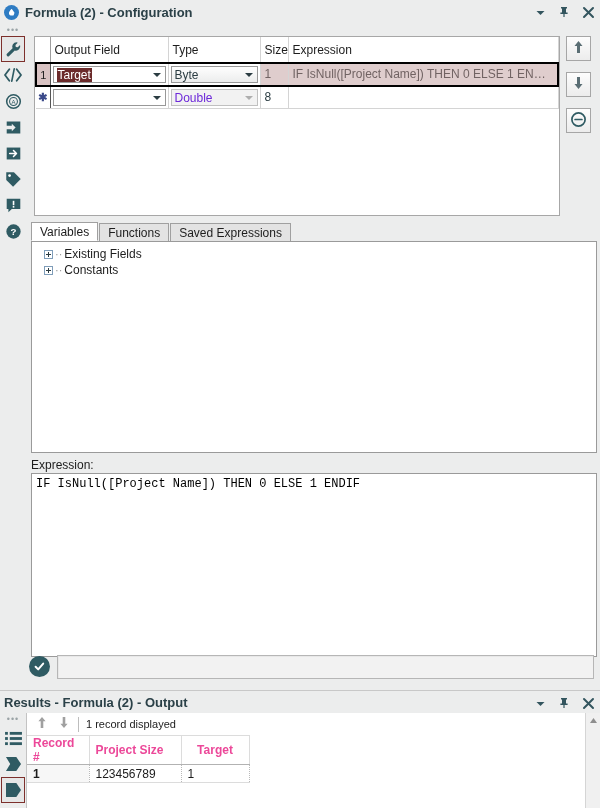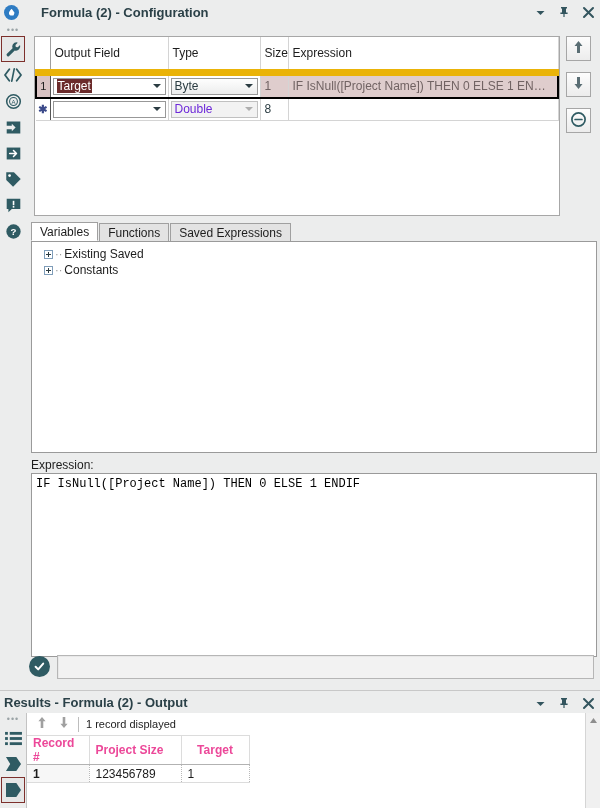--- a/index.html
+++ b/index.html
@@ -18,21 +18,20 @@
     position: absolute; left: 0; top: 0; width: 600px; height: 690px;
     background: #eceded;
   }
 
   .titlebar {
     position: relative;
     height: 24px;
     background: #eceded;
     display: flex; align-items: center;
     padding-left: 4px;
-    gap: 16px;
   }
   .title-logo {
     width: 15px; height: 15px; border-radius: 50%;
     background: #2e7cc3;
     display: flex; align-items: center; justify-content: center;
     margin-right: 6px;
     flex: none;
   }
   .title-logo .drop {
     width: 6px; height: 7px;
@@ -93,26 +92,26 @@
     border: 1px solid #a7a7a7;
   }
   table.fgrid {
     border-collapse: collapse;
     width: 100%;
     table-layout: fixed;
     font-size: 12px;
   }
   table.fgrid th {
     background: #ffffff;
-    border-bottom: 7px solid #eab308;
+    border-bottom: 1px solid #eab308;
     border-right: 1px solid #d4d4d4;
     font-weight: normal;
     text-align: left;
     padding: 2px 4px;
-    height: 35px;
+    height: 26px;
     color: #1d1d1d;
   }
   table.fgrid th.rowhdr { border-right: 1px solid #9e9e9e; }
   table.fgrid td {
     border-right: 1px solid #d4d4d4;
     border-bottom: 1px solid #d4d4d4;
     padding: 0;
     height: 21px;
     vertical-align: middle;
   }
@@ -549,21 +548,21 @@
     <div class="tabs-row">
       <div class="tab active">Variables</div>
       <div class="tab">Functions</div>
       <div class="tab">Saved Expressions</div>
     </div>
 
     <div class="tree-panel">
       <div class="tree-node">
         <span class="expander"></span>
         <span class="dots">··</span>
-        <span>Existing Saved</span>
+        <span>Existing Fields</span>
       </div>
       <div class="tree-node">
         <span class="expander"></span>
         <span class="dots">··</span>
         <span>Constants</span>
       </div>
     </div>
 
     <div class="expr-label">Expression:</div>
     <div class="expr-box">IF IsNull([Project Name]) THEN 0 ELSE 1 ENDIF</div>

